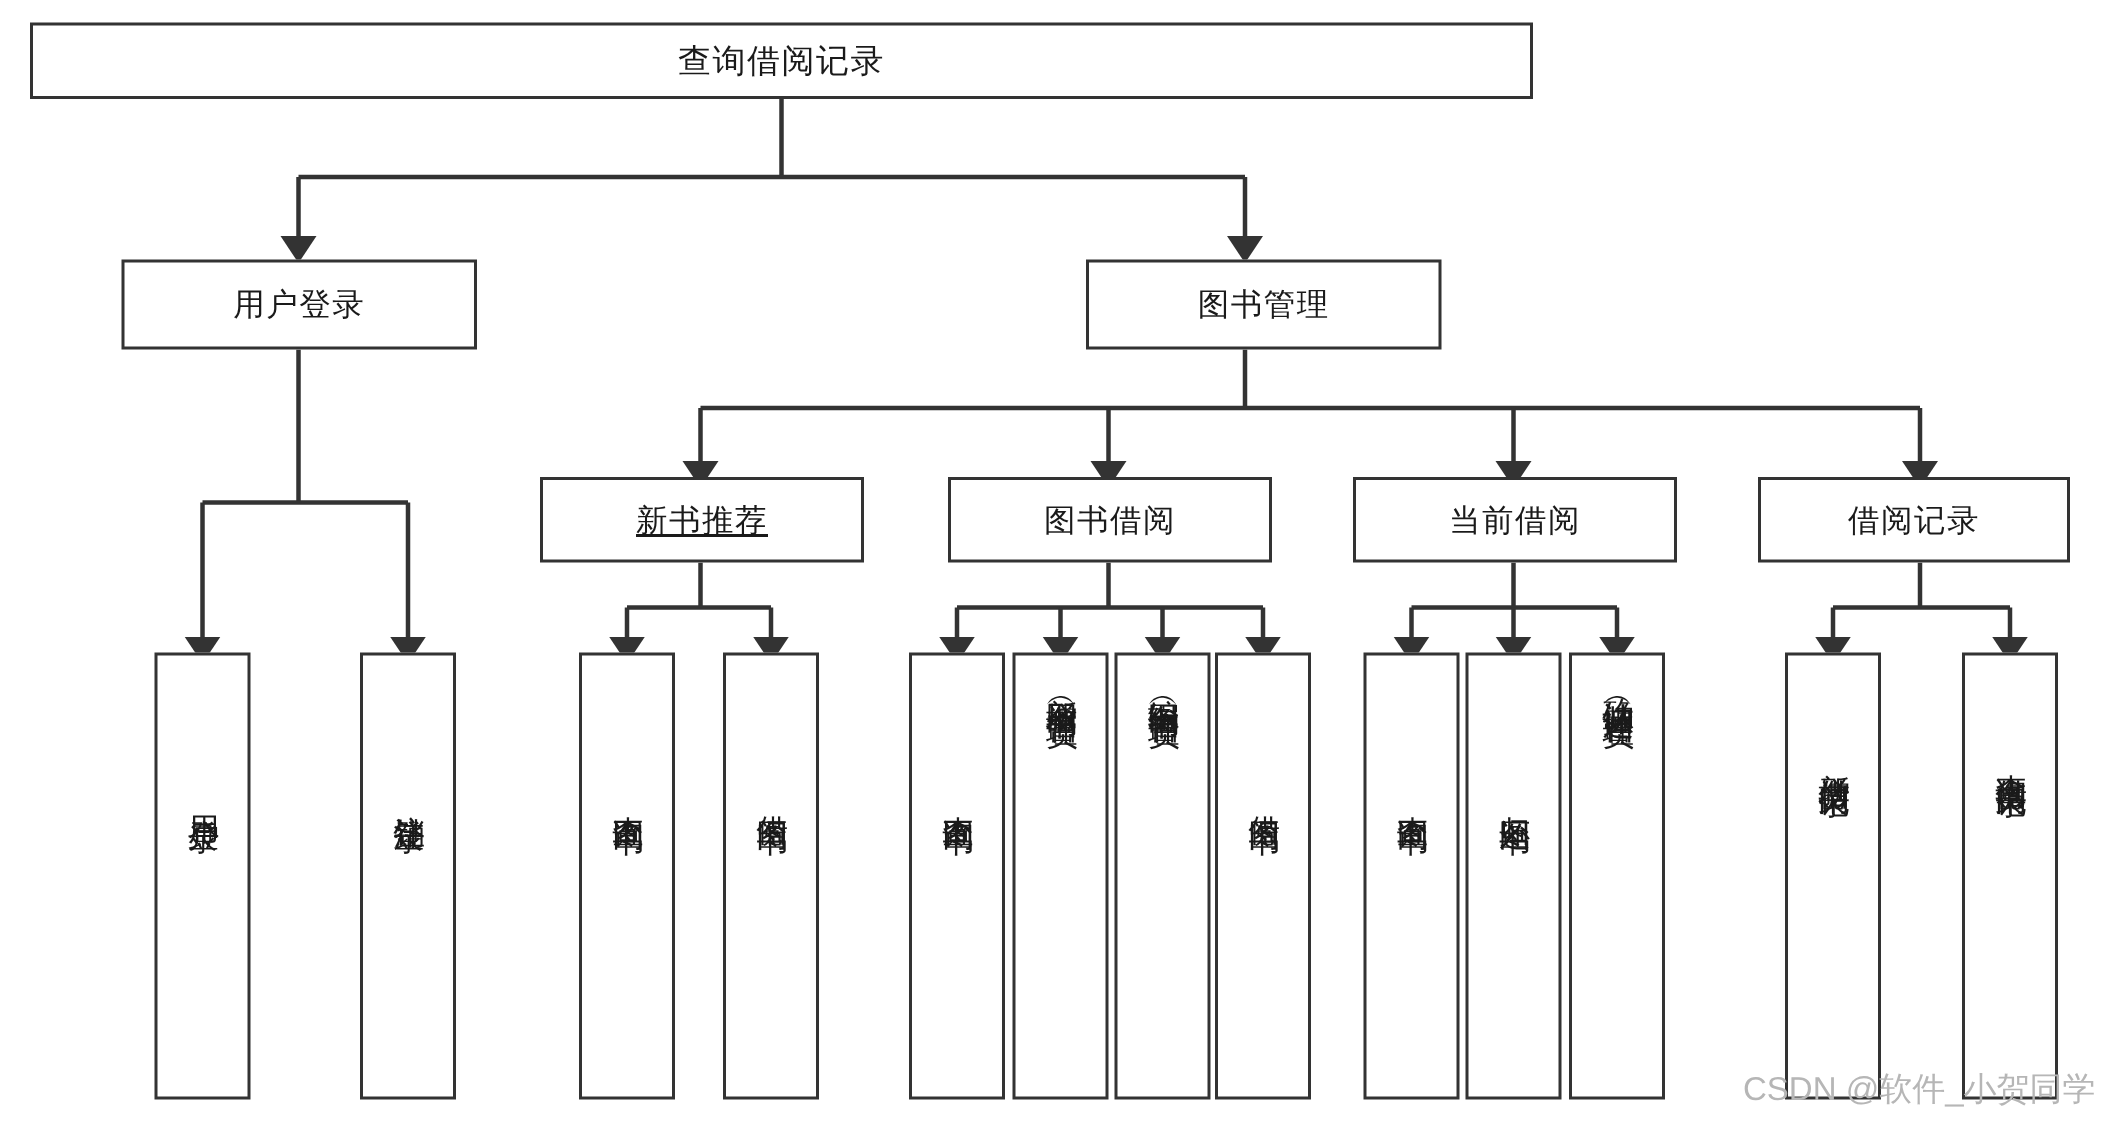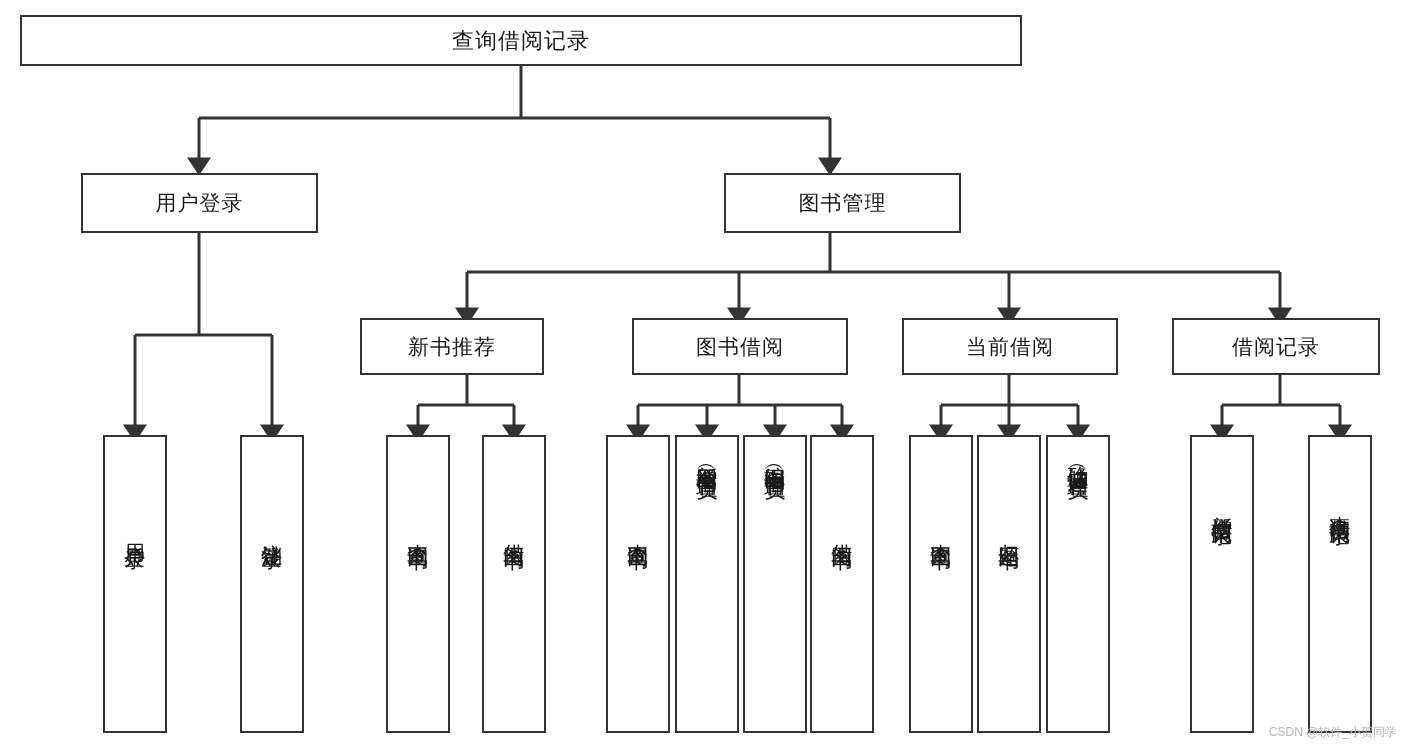--- a/index.html
+++ b/index.html
@@ -65,21 +65,21 @@
   .vtext.mid {
     margin-top: 56px;
   }
   .vtext.long {
     margin-top: 6px;
   }
   #watermark {
     position: absolute;
     right: 8px;
     bottom: 6px;
-    font-size: 12px;
+    font-size: 22px;
     color: #b6b6b6;
     z-index: 5;
     white-space: nowrap;
   }
 </style>
 </head>
 <body>
 
 <div id="diagram-root">
 
@@ -137,21 +137,21 @@
     <span>查询借阅记录</span>
   </div>
 
   <div class="node node-h" style="left:81px; top:173px; width:237px; height:60px;">
     <span>用户登录</span>
   </div>
   <div class="node node-h" style="left:724px; top:173px; width:237px; height:60px;">
     <span>图书管理</span>
   </div>
 
-  <div class="node node-h" style="left:360px; top:318px; width:184px; height:57px;">
+  <div class="node node-h" style="left:360px; top:318px; width:216px; height:57px;text-decoration:underline;">
     <span>新书推荐</span>
   </div>
   <div class="node node-h" style="left:632px; top:318px; width:216px; height:57px;">
     <span>图书借阅</span>
   </div>
   <div class="node node-h" style="left:902px; top:318px; width:216px; height:57px;">
     <span>当前借阅</span>
   </div>
   <div class="node node-h" style="left:1172px; top:318px; width:208px; height:57px;">
     <span>借阅记录</span>

